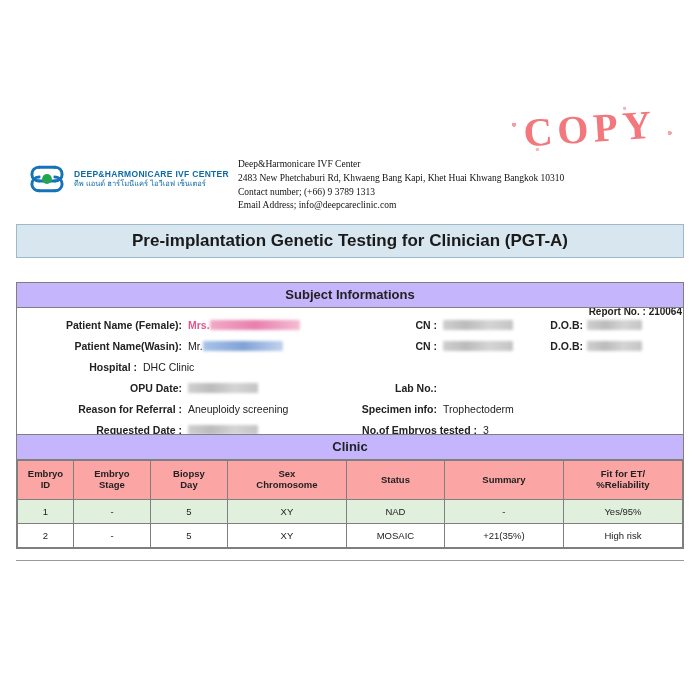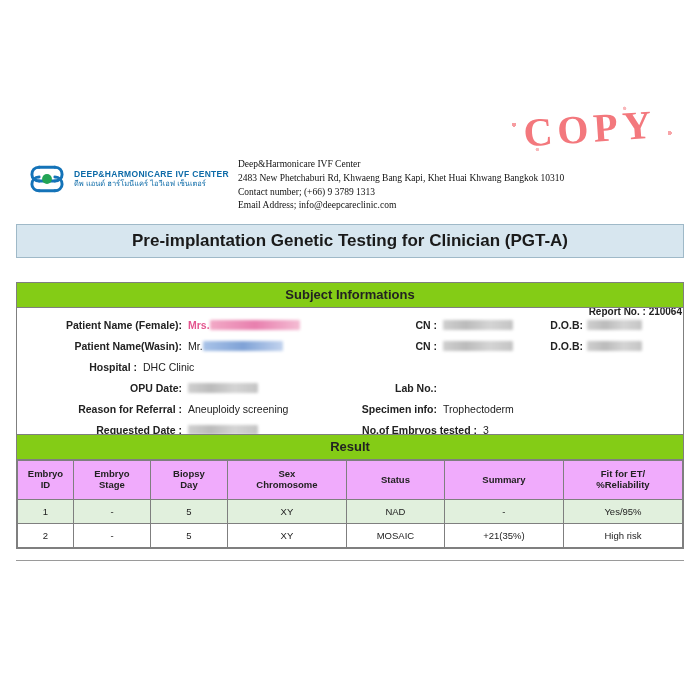--- a/index.html
+++ b/index.html
@@ -143,21 +143,21 @@
 
   
   .subject-box {
     position: absolute;
     top: 282px;
     left: 16px;
     right: 16px;
     border: 1px solid #7f7f7f;
   }
   .section-head {
-    background: #84cc16;
+    background: #c4b5fd;
     border-bottom: 1px solid #7f7f7f;
     text-align: center;
     font-size: 13px;
     font-weight: bold;
     padding: 4px 0 5px;
   }
   .subject-body {
     padding: 6px 10px 8px 10px;
   }
   .srow {
@@ -216,21 +216,21 @@
     table-layout: fixed;
   }
   table.result th, table.result td {
     border: 1px solid #7f7f7f;
     text-align: center;
     padding: 3px 2px;
   }
   table.result thead th {
     height: 32px;
     font-weight: bold;
-    background: #f0abfc;
+    background: #fca5a5;
     line-height: 1.15;
   }
   table.result tbody td { height: 17px; }
   tr.hl td { background: #e1f0dd; }
 
   
   .bottom-rule {
     position: absolute;
     left: 16px;
     right: 16px;
@@ -365,21 +365,21 @@
           <span class="lbl" style="width:150px">No.of Embryos tested :</span>
           <span class="val">3</span>
         </div>
         <div class="col-c"></div>
       </div>
 
     </div>
   </div>
 
   <div class="result-box">
-    <div class="section-head">Result</div>
+    <div class="section-head">Clinic</div>
     <table class="result">
       <colgroup>
         <col style="width:8%">
         <col style="width:11%">
         <col style="width:11%">
         <col style="width:17%">
         <col style="width:14%">
         <col style="width:17%">
         <col style="width:17%">
       </colgroup>

